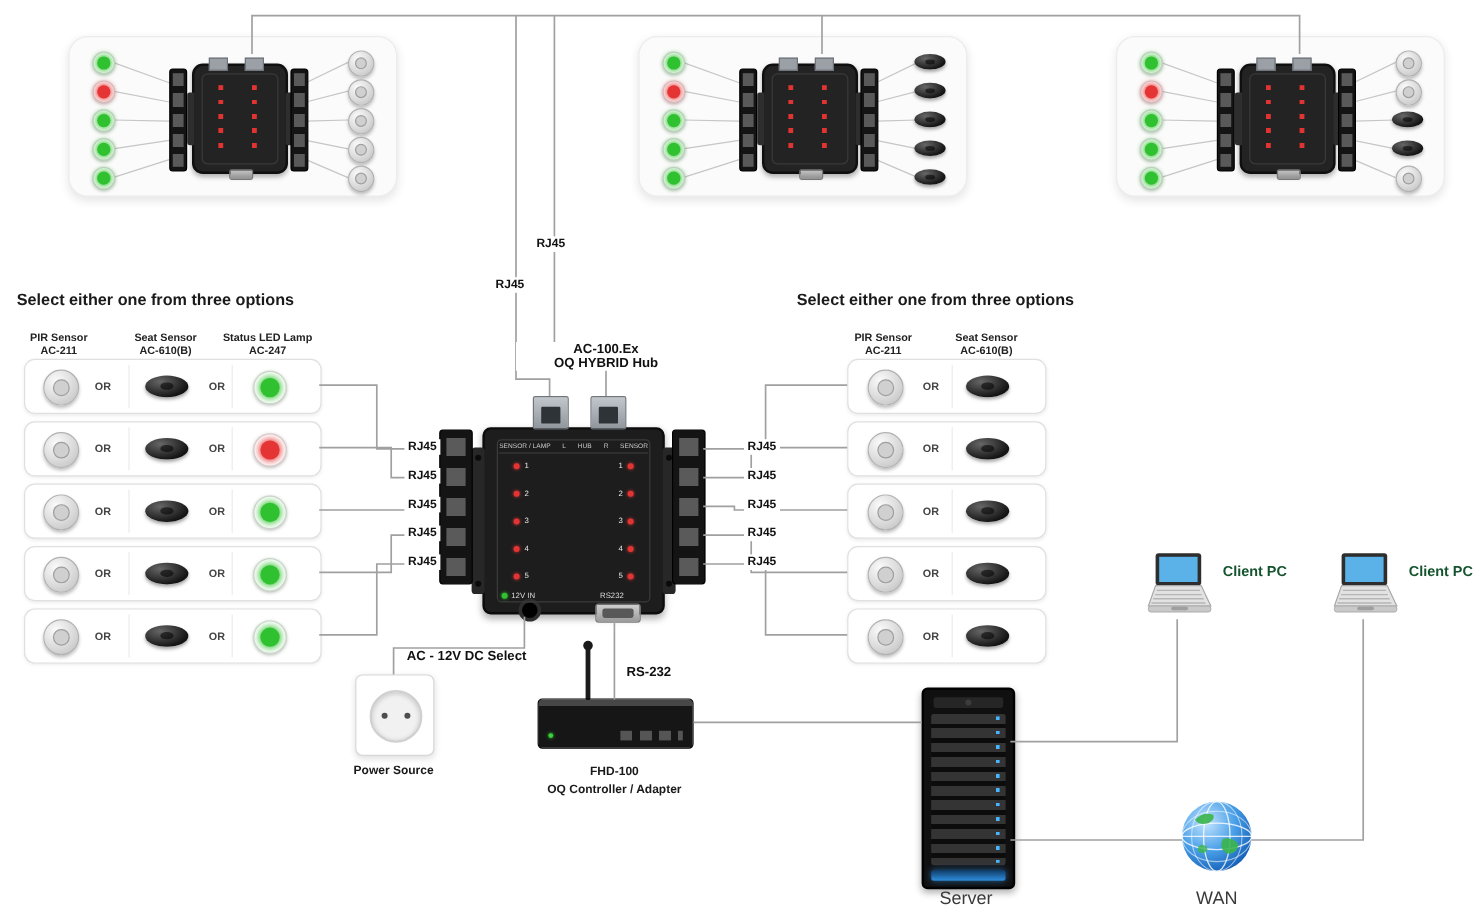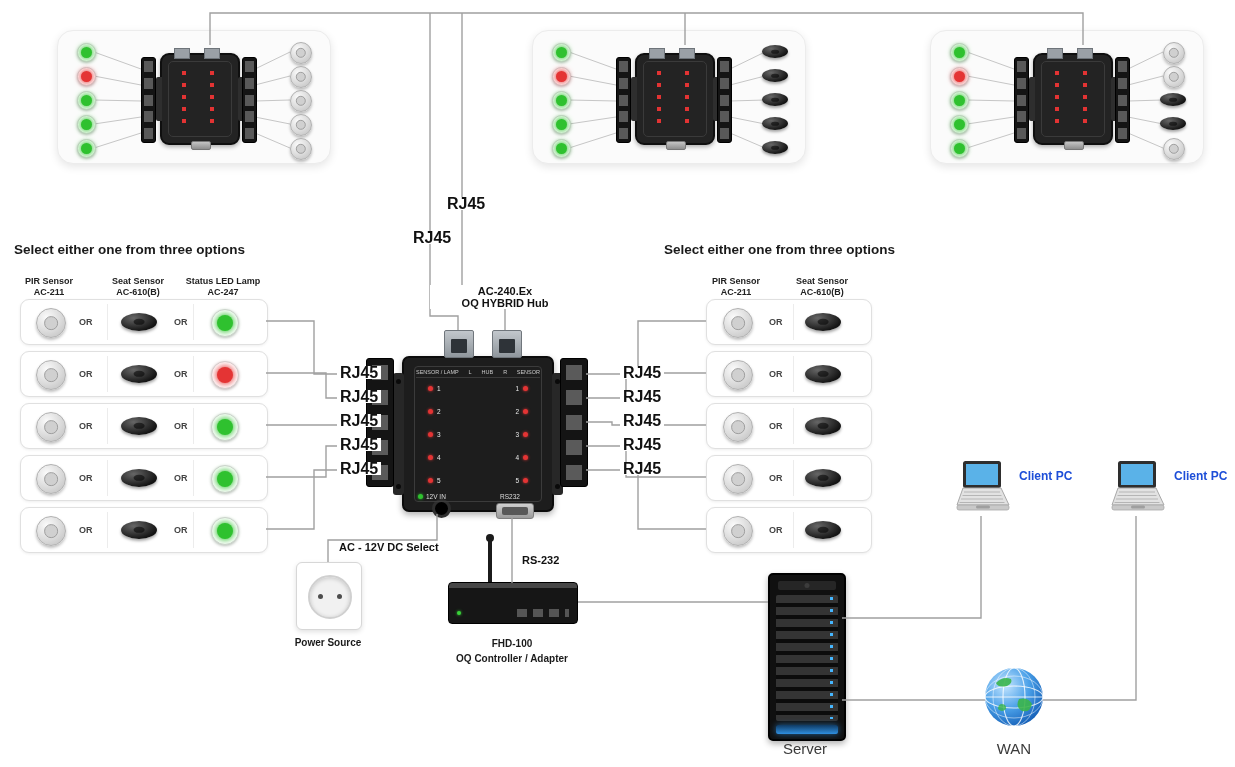--- a/index.html
+++ b/index.html
@@ -83,21 +83,21 @@
   .hub-led::before{content:"";width:5px;height:5px;border-radius:50%;background:#e33434;box-shadow:0 0 3px #e33434}
   .hub-led.r{flex-direction:row-reverse}
   .hub-foot{position:absolute;display:flex;align-items:center;gap:3px;font-size:6.5px;color:#ddd;z-index:2}
   .gdot{width:5px;height:5px;border-radius:50%;background:#2fc12f;box-shadow:0 0 3px #2fc12f}
   .hub-jackdc{position:absolute;left:28px;bottom:-8px;width:13px;height:13px;border-radius:50%;background:#000;border:3px solid #2e2e2e}
   .hub-db9{position:absolute;left:92px;bottom:-9px;width:36px;height:14px;background:linear-gradient(#cfcfcf,#9a9a9a);
            border:1px solid #7e7e7e;border-radius:3px}
   .hub-db9::after{content:"";position:absolute;left:5px;right:5px;top:3px;bottom:3px;background:#585858;border-radius:2px}
 
   
-  .rj45{position:absolute;font-size:16px;font-weight:bold;color:#111;background:#fff;padding:0 3px;line-height:13px}
+  .rj45{position:absolute;font-size:10px;font-weight:bold;color:#111;background:#fff;padding:0 3px;line-height:13px}
   .linelbl{position:absolute;font-size:11px;font-weight:bold;color:#111;background:#fff;padding:0 3px;line-height:13px;white-space:nowrap}
 
   
   .powerbox{position:absolute;left:296px;top:562px;width:64px;height:66px;background:#fff;border:1px solid #d7d7d7;
             border-radius:6px;box-shadow:0 2px 5px rgba(0,0,0,.12)}
   .outlet{position:absolute;left:11px;top:12px;width:40px;height:40px;border-radius:50%;background:#f1f1f1;
           border:2px solid #d0d0d0;box-shadow:inset 0 1px 4px rgba(0,0,0,.18)}
   .outlet::before,.outlet::after{content:"";position:absolute;top:17px;width:5px;height:5px;border-radius:50%;background:#4d4d4d}
   .outlet::before{left:8px}.outlet::after{right:8px}
   .smalllbl{position:absolute;font-size:10px;font-weight:bold;color:#1a1a1a;text-align:center}
@@ -113,21 +113,21 @@
   .server-top{position:absolute;left:8px;right:8px;top:6px;height:9px;background:#262626;border-radius:2px}
   .server-top::after{content:"";position:absolute;left:50%;top:2px;width:5px;height:5px;transform:translateX(-50%);
              border-radius:50%;background:#3c3c3c}
   .server-slats{position:absolute;left:6px;right:6px;top:20px;bottom:18px;border-radius:2px;
              background:repeating-linear-gradient(to bottom,#343434 0 8px,#0c0c0c 8px 12px)}
   .server-leds{position:absolute;right:11px;top:22px;bottom:20px;width:3px;
              background:repeating-linear-gradient(to bottom,#45b6ff 0 3px,transparent 3px 12px)}
   .server-glow{position:absolute;left:6px;right:6px;bottom:5px;height:9px;border-radius:2px;
              background:linear-gradient(#0f3a63,#2f8fe0);box-shadow:0 0 6px rgba(47,143,224,.65)}
   .biglabel{position:absolute;font-size:15px;color:#3a3a3a;text-align:center}
-  .clientlbl{position:absolute;font-size:12px;font-weight:bold;color:#1d4ed8;white-space:nowrap}
+  .clientlbl{position:absolute;font-size:12px;font-weight:bold;color:#14532d;white-space:nowrap}
 </style>
 </head>
 <body>
 
 <div class="stage">
 
   <div class="cluster" style="left:57px;top:30px">
     <svg class="layer" width="272" height="132">
       <path d="M36 21 L83 38 M36 45 L83 54 M36 69 L83 70 M36 93 L83 86 M36 117 L83 102 M232 21 L197 38 M232 45 L197 54 M232 69 L197 70 M232 93 L197 86 M232 117 L197 102" stroke="#c6c6c6" stroke-width="1" fill="none"></path>
     </svg>
@@ -458,21 +458,21 @@
     <line x1="2" y1="31" x2="60" y2="31" stroke="#fff" stroke-width="1" opacity="0.8"></line>
     <path d="M13 17 q7 -7 15 -4 q2 4 -4 7 q-9 2 -11 -3 z" fill="#3bb54a" opacity="0.9"></path>
     <path d="M36 33 q9 -2 13 5 q-2 9 -10 7 q-7 -4 -3 -12 z" fill="#3bb54a" opacity="0.9"></path>
     <path d="M18 38 q6 0 5 5 q-4 4 -8 0 q0 -4 3 -5 z" fill="#3bb54a" opacity="0.8"></path>
   </svg>
   <div class="biglabel" style="left:983px;top:740px;width:62px" data-bind="bottom.wan_label">WAN</div>
 
   <span class="hubjack" style="left:444px;top:330px"></span>
   <span class="hubjack" style="left:492px;top:330px"></span>
   <div class="hublabel">
-    <div data-bind="hub.model">AC-240.Ex</div>
+    <div data-bind="hub.model">AC-100.Ex</div>
     <div data-bind="hub.name">OQ HYBRID Hub</div>
   </div>
 
   <span class="rj45" style="left:444px;top:197px" data-bind="labels.rj45">RJ45</span>
   <span class="rj45" style="left:410px;top:231px" data-bind="labels.rj45">RJ45</span>
   <span class="rj45" style="left:337px;top:366px" data-bind="labels.rj45">RJ45</span>
   <span class="rj45" style="left:337px;top:390px" data-bind="labels.rj45">RJ45</span>
   <span class="rj45" style="left:337px;top:414px" data-bind="labels.rj45">RJ45</span>
   <span class="rj45" style="left:337px;top:438px" data-bind="labels.rj45">RJ45</span>
   <span class="rj45" style="left:337px;top:462px" data-bind="labels.rj45">RJ45</span>

